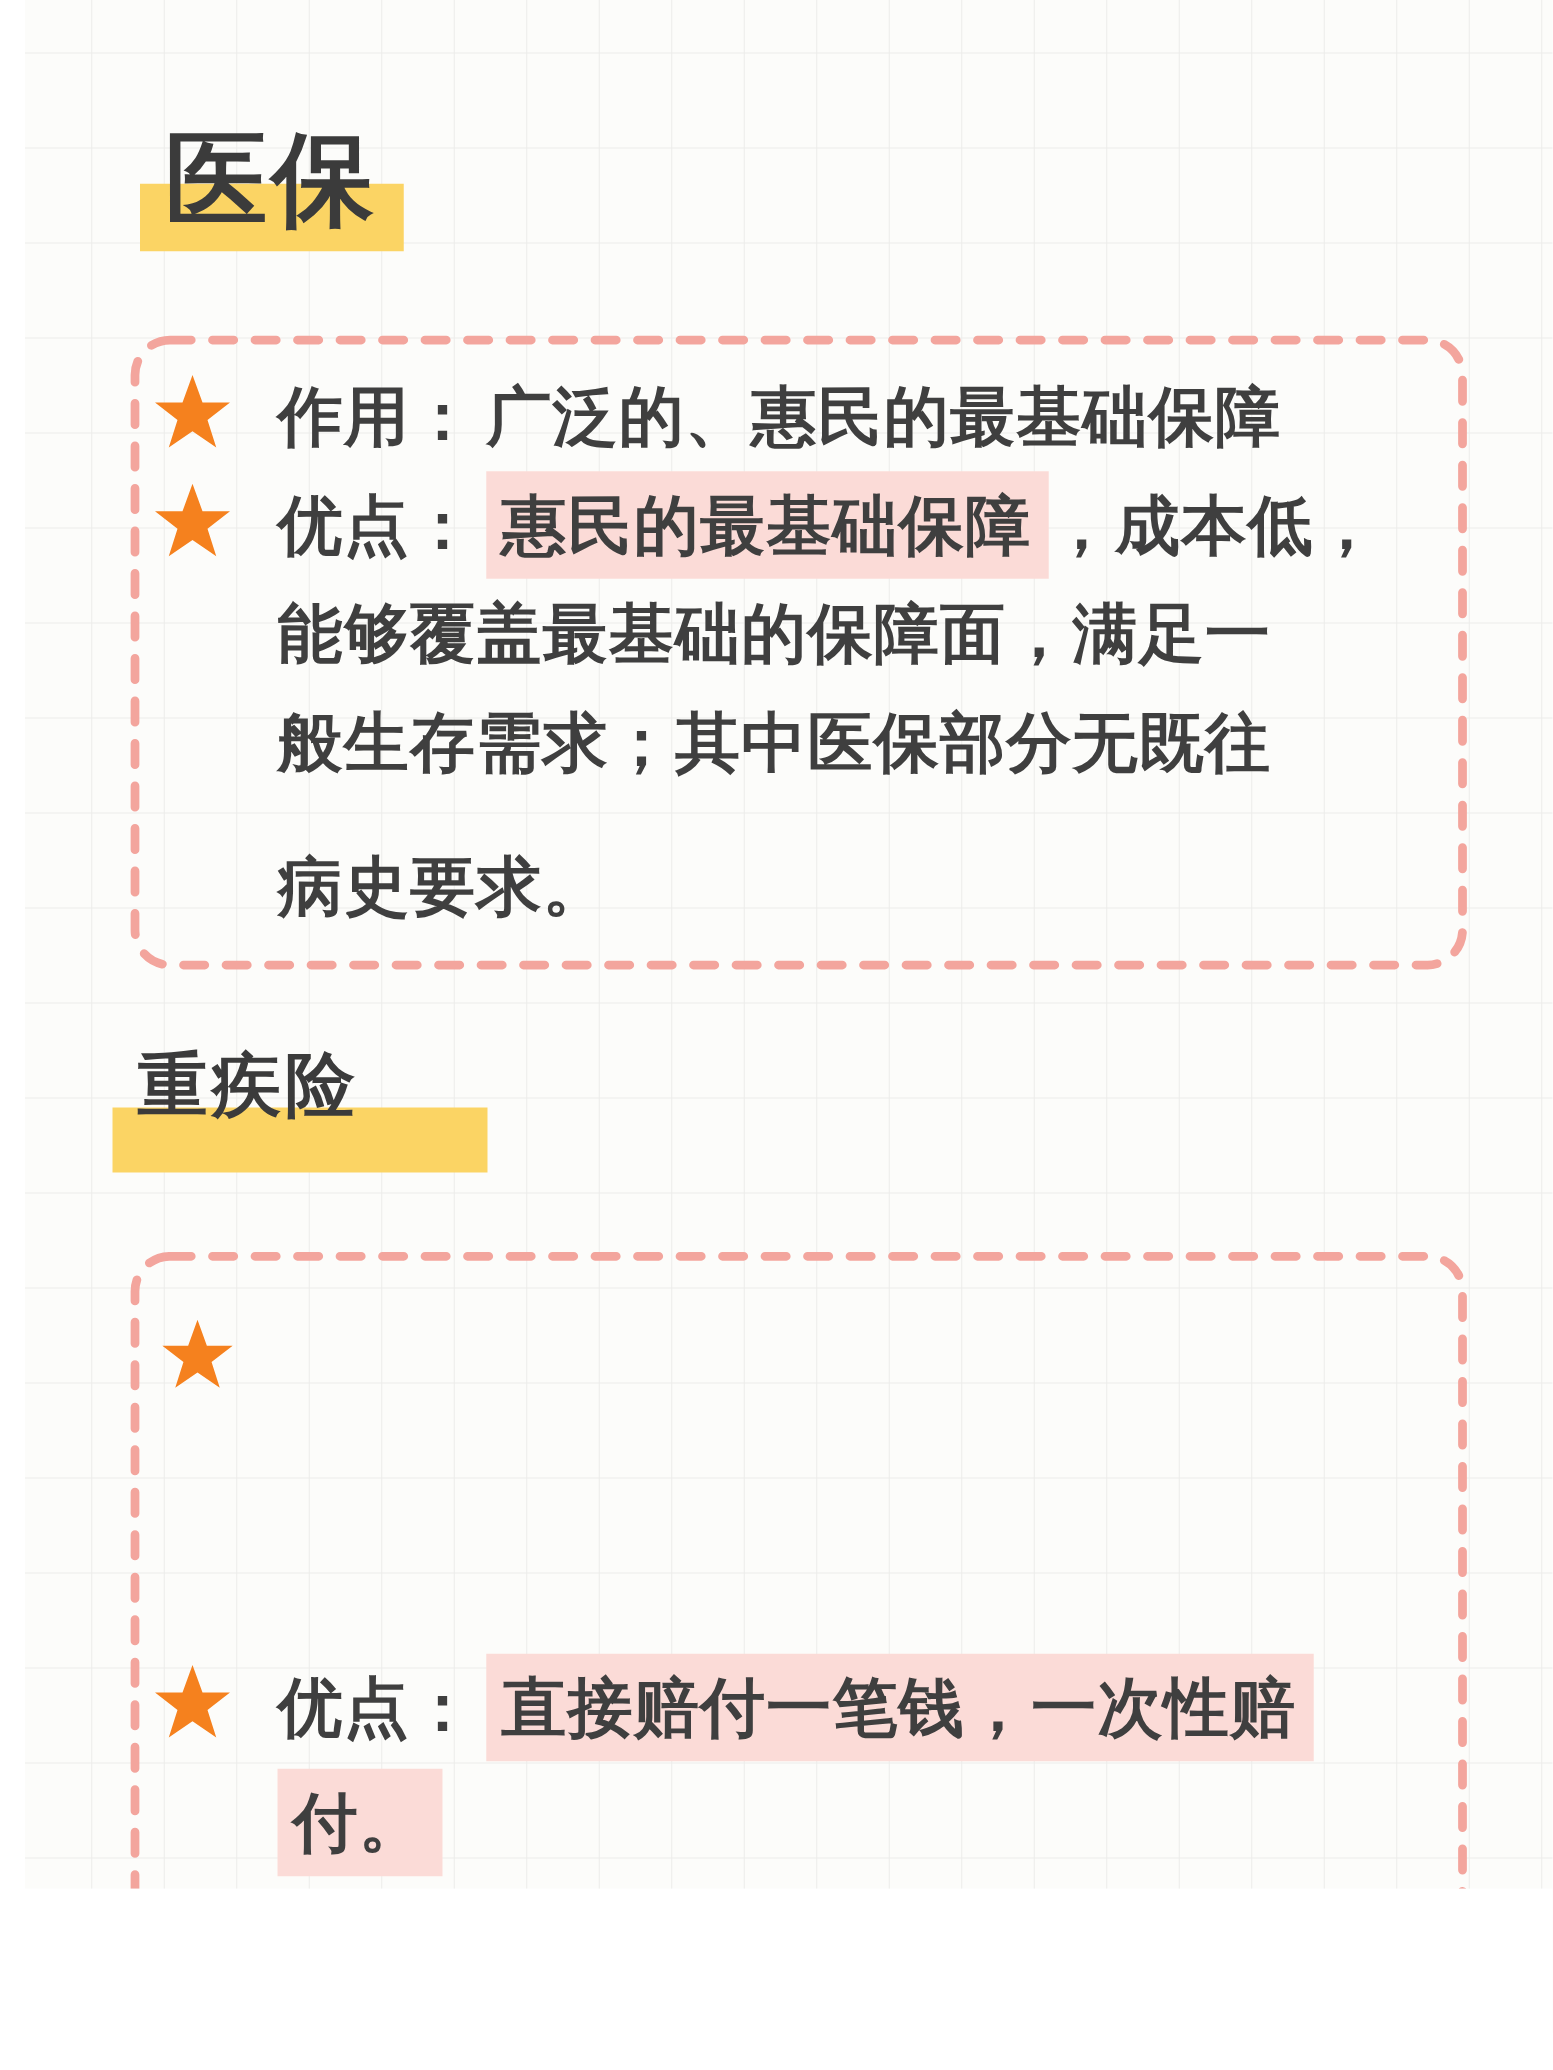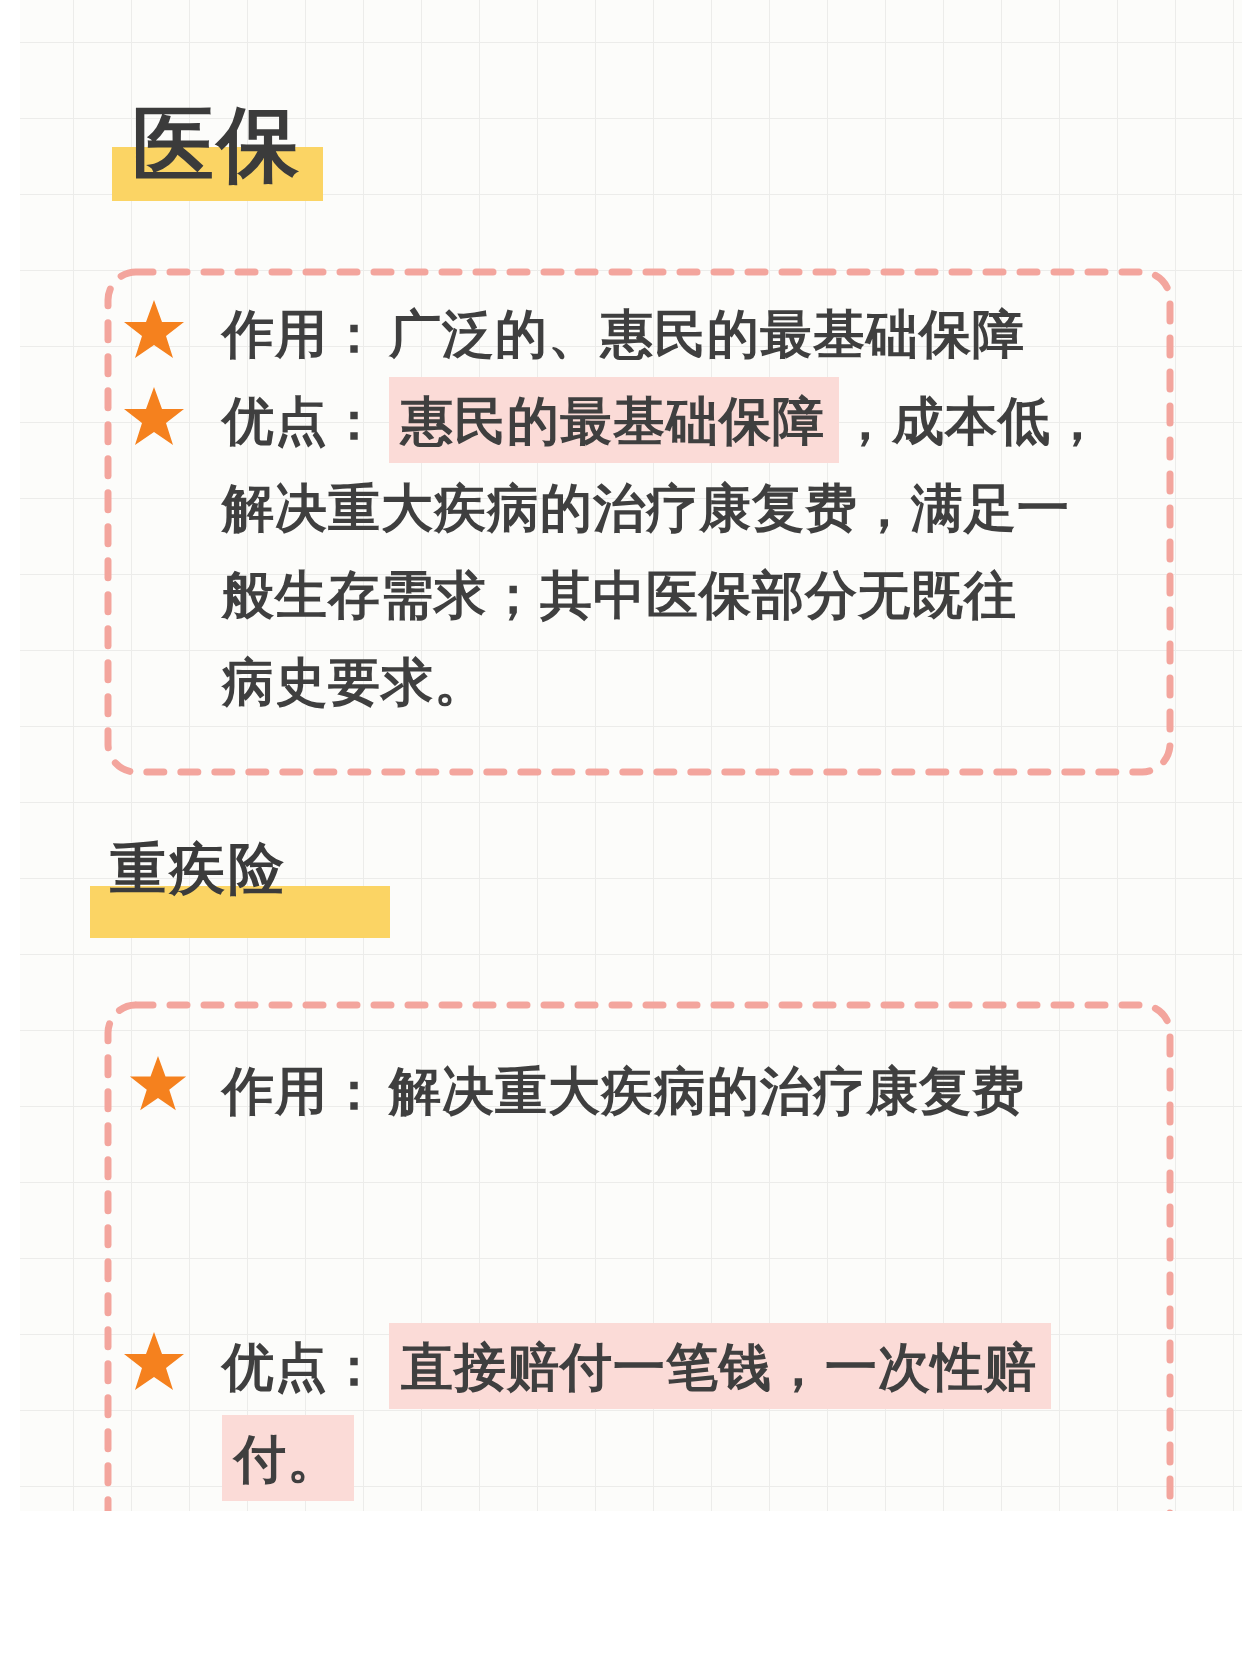--- a/index.html
+++ b/index.html
@@ -33,21 +33,21 @@
   .box-border-2 { left:80px; top:997px; }
   .row {
     position:absolute; left:202px; z-index:3;
     font-size:52px; font-weight:700; line-height:1;
     letter-spacing:1px; white-space:nowrap; color:#3f3f3f;
   }
   .lead { margin-right:8px; }
   .seg.hl { background:#fbdbd7; padding:14px 14px 12px 12px; }
   .star { position:absolute; z-index:3; width:64px; height:64px; }
   .r1-1 { top:308px; }  .r1-2 { top:395px; }  .r1-3 { top:482px; }
-  .r1-4 { top:569px; }  .r1-5 { top:656px; }
+  .r1-4 { top:569px; }  .r1-5 { top:684px; }
   .r2-1 { top:1065px; } .r2-2 { top:1157px; } .r2-3 { top:1249px; }
   .r2-4 { top:1341px;text-align:center; } .r2-5 { top:1433px; }
   .star-1a { left:102px; top:298px; }
   .star-1b { left:102px; top:385px; }
   .star-2a { left:108px; top:1054px; }
   .star-2b { left:102px; top:1330px; }
 </style>
 </head>
 <body>
 
@@ -72,44 +72,41 @@
   <span class="star star-1b">
     <svg width="64" height="64" viewBox="0 0 64 64">
       <polygon points="32,2 40,24 62,24 44,38 51,60 32,47 13,60 20,38 2,24 24,24" fill="#f5811e"></polygon>
     </svg>
   </span>
   <div class="row r1-2">
     <span class="seg lead">优点：</span><span class="seg hl">惠民的最基础保障</span><span class="seg">，成本低，</span>
   </div>
 
   <div class="row r1-3">
-    <span class="seg">解决重大疾病的治疗康复费，满足一</span>
+    <span class="seg">能够覆盖最基础的保障面，满足一</span>
   </div>
   <div class="row r1-4">
     <span class="seg">般生存需求；其中医保部分无既往</span>
   </div>
   <div class="row r1-5">
     <span class="seg">病史要求。</span>
   </div>
 
   <div class="hl-bar bar-2"></div>
   <div class="title title-2">重疾险</div>
 
   <svg class="box-border box-border-2" width="1080" height="551">
     <rect x="8" y="8" width="1062" height="535" rx="28" fill="none" stroke="#f3a59d" stroke-width="7" stroke-dasharray="17 17" stroke-linecap="round"></rect>
   </svg>
 
   <span class="star star-2a">
     <svg width="60" height="60" viewBox="0 0 64 64">
       <polygon points="32,2 40,24 62,24 44,38 51,60 32,47 13,60 20,38 2,24 24,24" fill="#f5811e"></polygon>
     </svg>
   </span>
-  <div class="row r2-1">
-    <span class="seg lead">作用：</span><span class="seg">解决重大疾病的治疗康复费</span>
-  </div>
 
 
   <span class="star star-2b">
     <svg width="64" height="64" viewBox="0 0 64 64">
       <polygon points="32,2 40,24 62,24 44,38 51,60 32,47 13,60 20,38 2,24 24,24" fill="#f5811e"></polygon>
     </svg>
   </span>
   <div class="row r2-4">
     <span class="seg lead">优点：</span><span class="seg hl">直接赔付一笔钱，一次性赔</span>
   </div>

